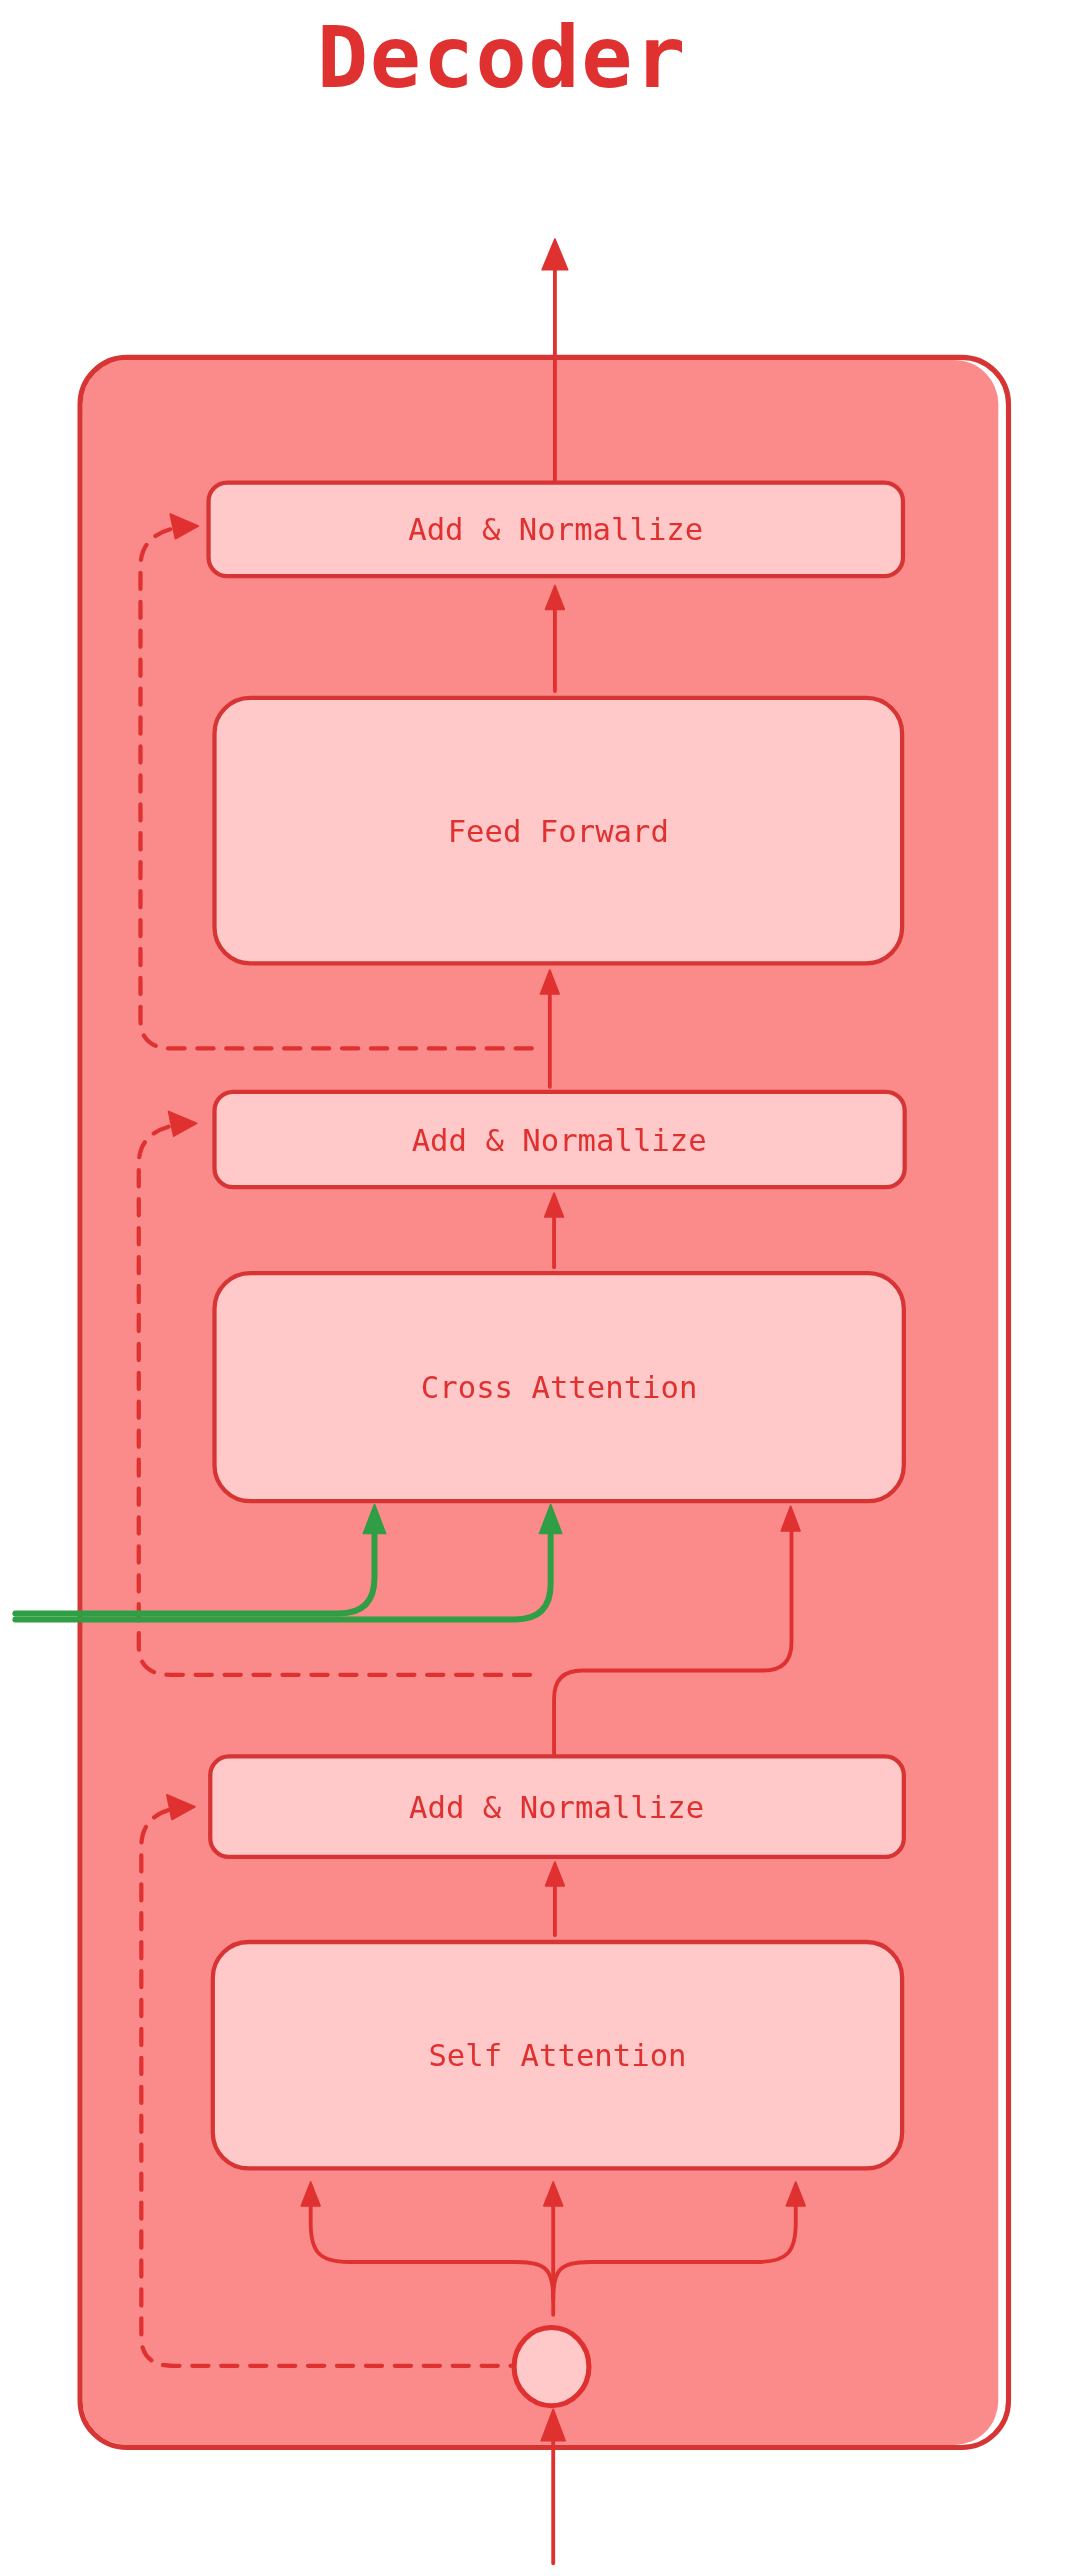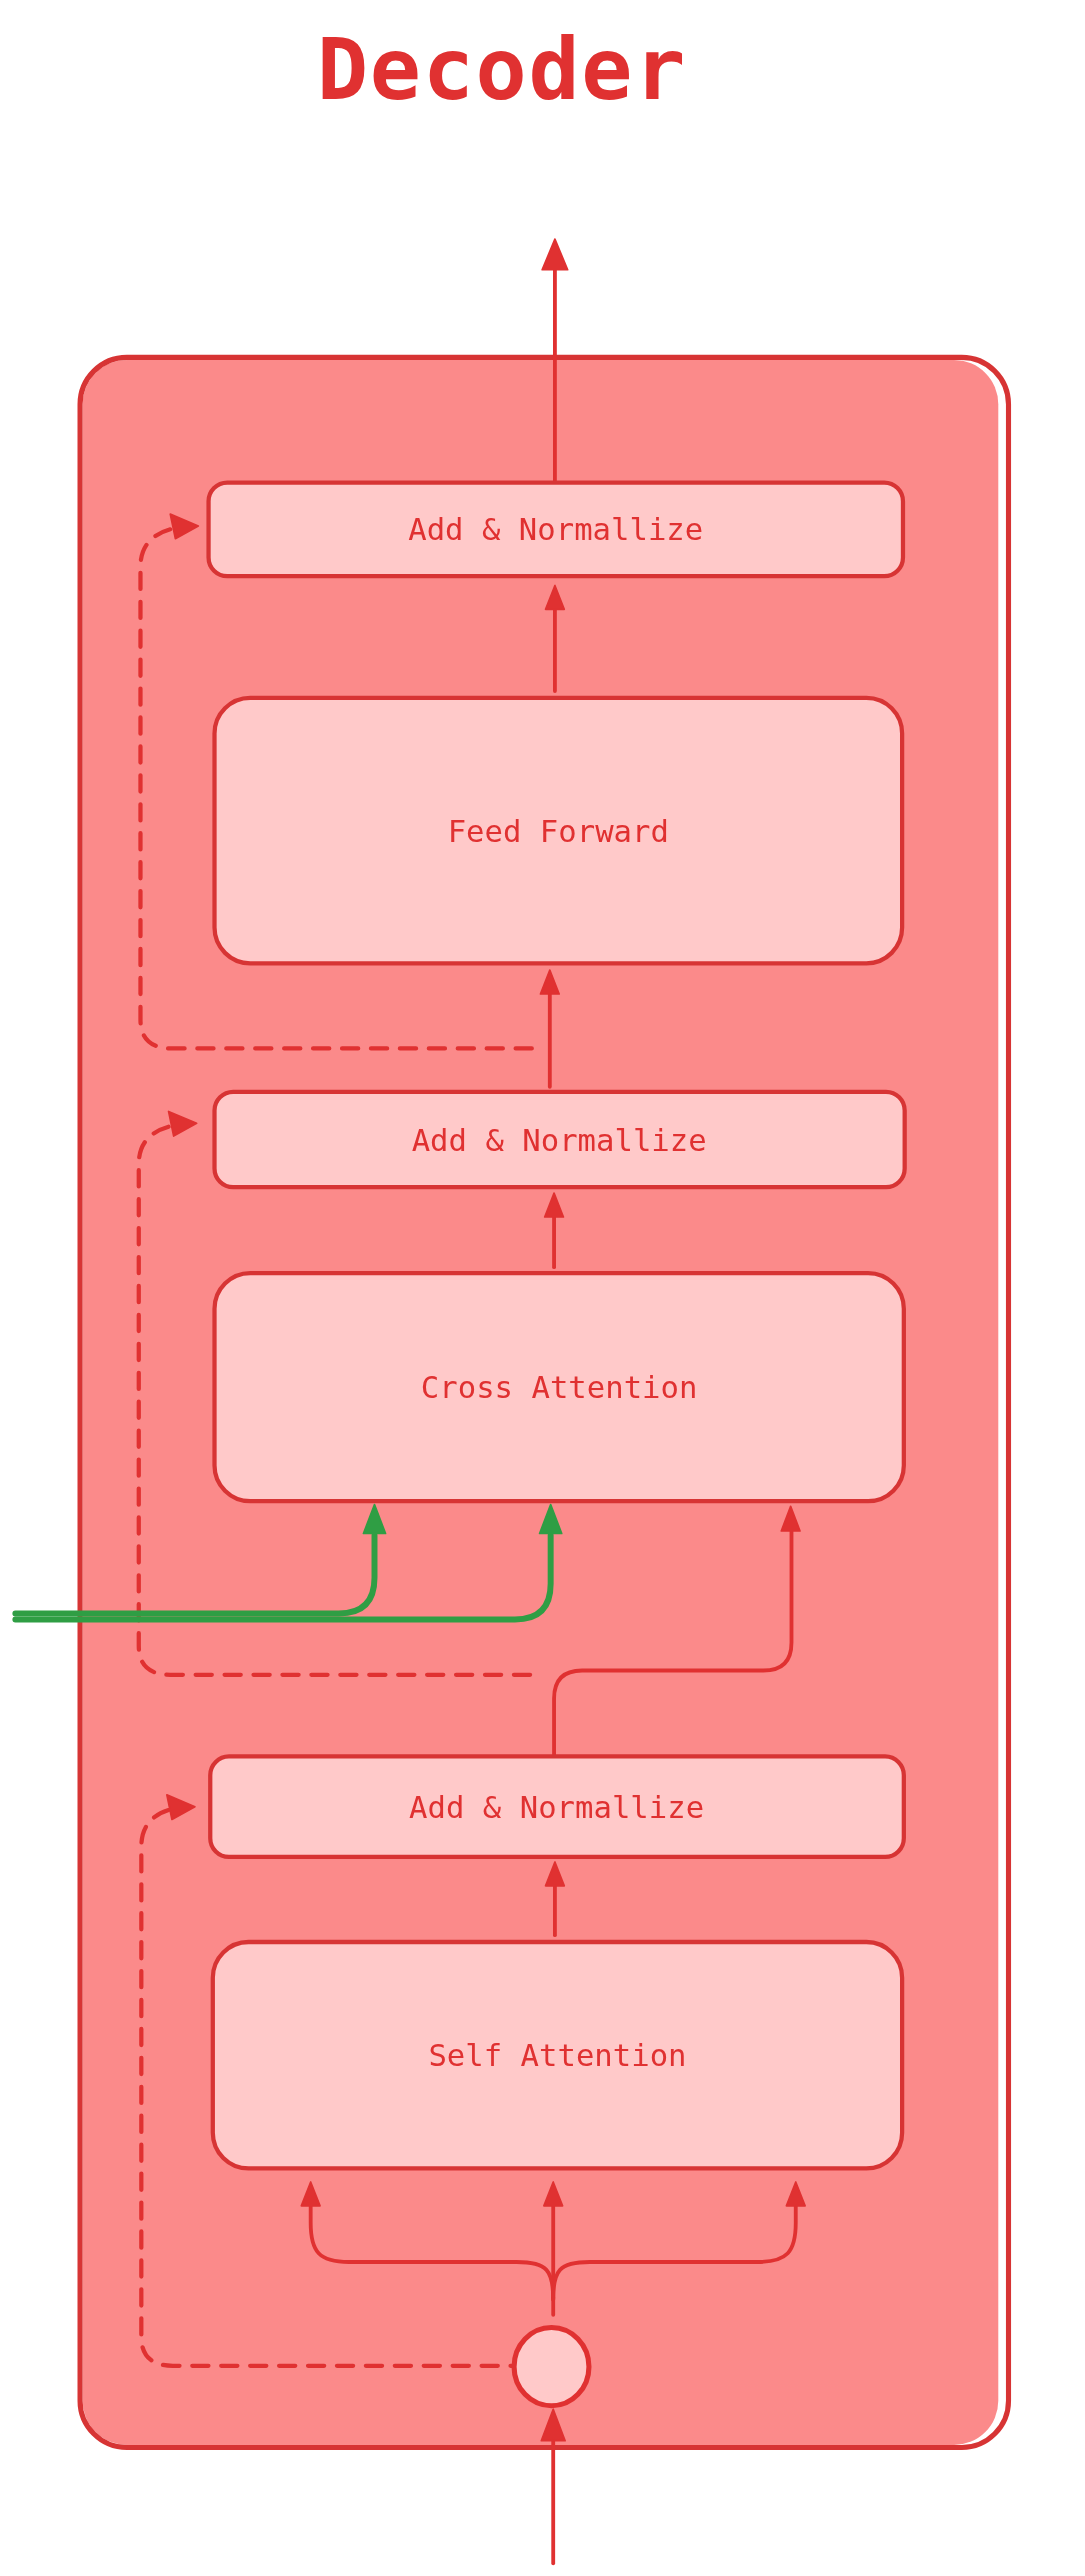--- a/index.html
+++ b/index.html
@@ -13,21 +13,21 @@
   html,body{margin:0;padding:0;background:var(--page-bg);}
   .page{
     position:relative;
     width:1086px;height:2576px;
     background:var(--page-bg);
     overflow:hidden;
     font-family:"DejaVu Sans Mono", monospace;
   }
   .title{
     position:absolute;
-    left:0;top:20px;width:1004px;
+    left:0;top:8px;width:1004px;
     text-align:center;
     font-size:85px;
     font-weight:bold;
     letter-spacing:1.7px;
     color:var(--ink);
     font-family:"DejaVu Sans Mono", monospace;
   }
   svg{position:absolute;left:0;top:0;}
   .container-fill{fill:var(--container-fill);}
   .container-stroke{fill:none;stroke:var(--ink-strong);stroke-width:6;}

